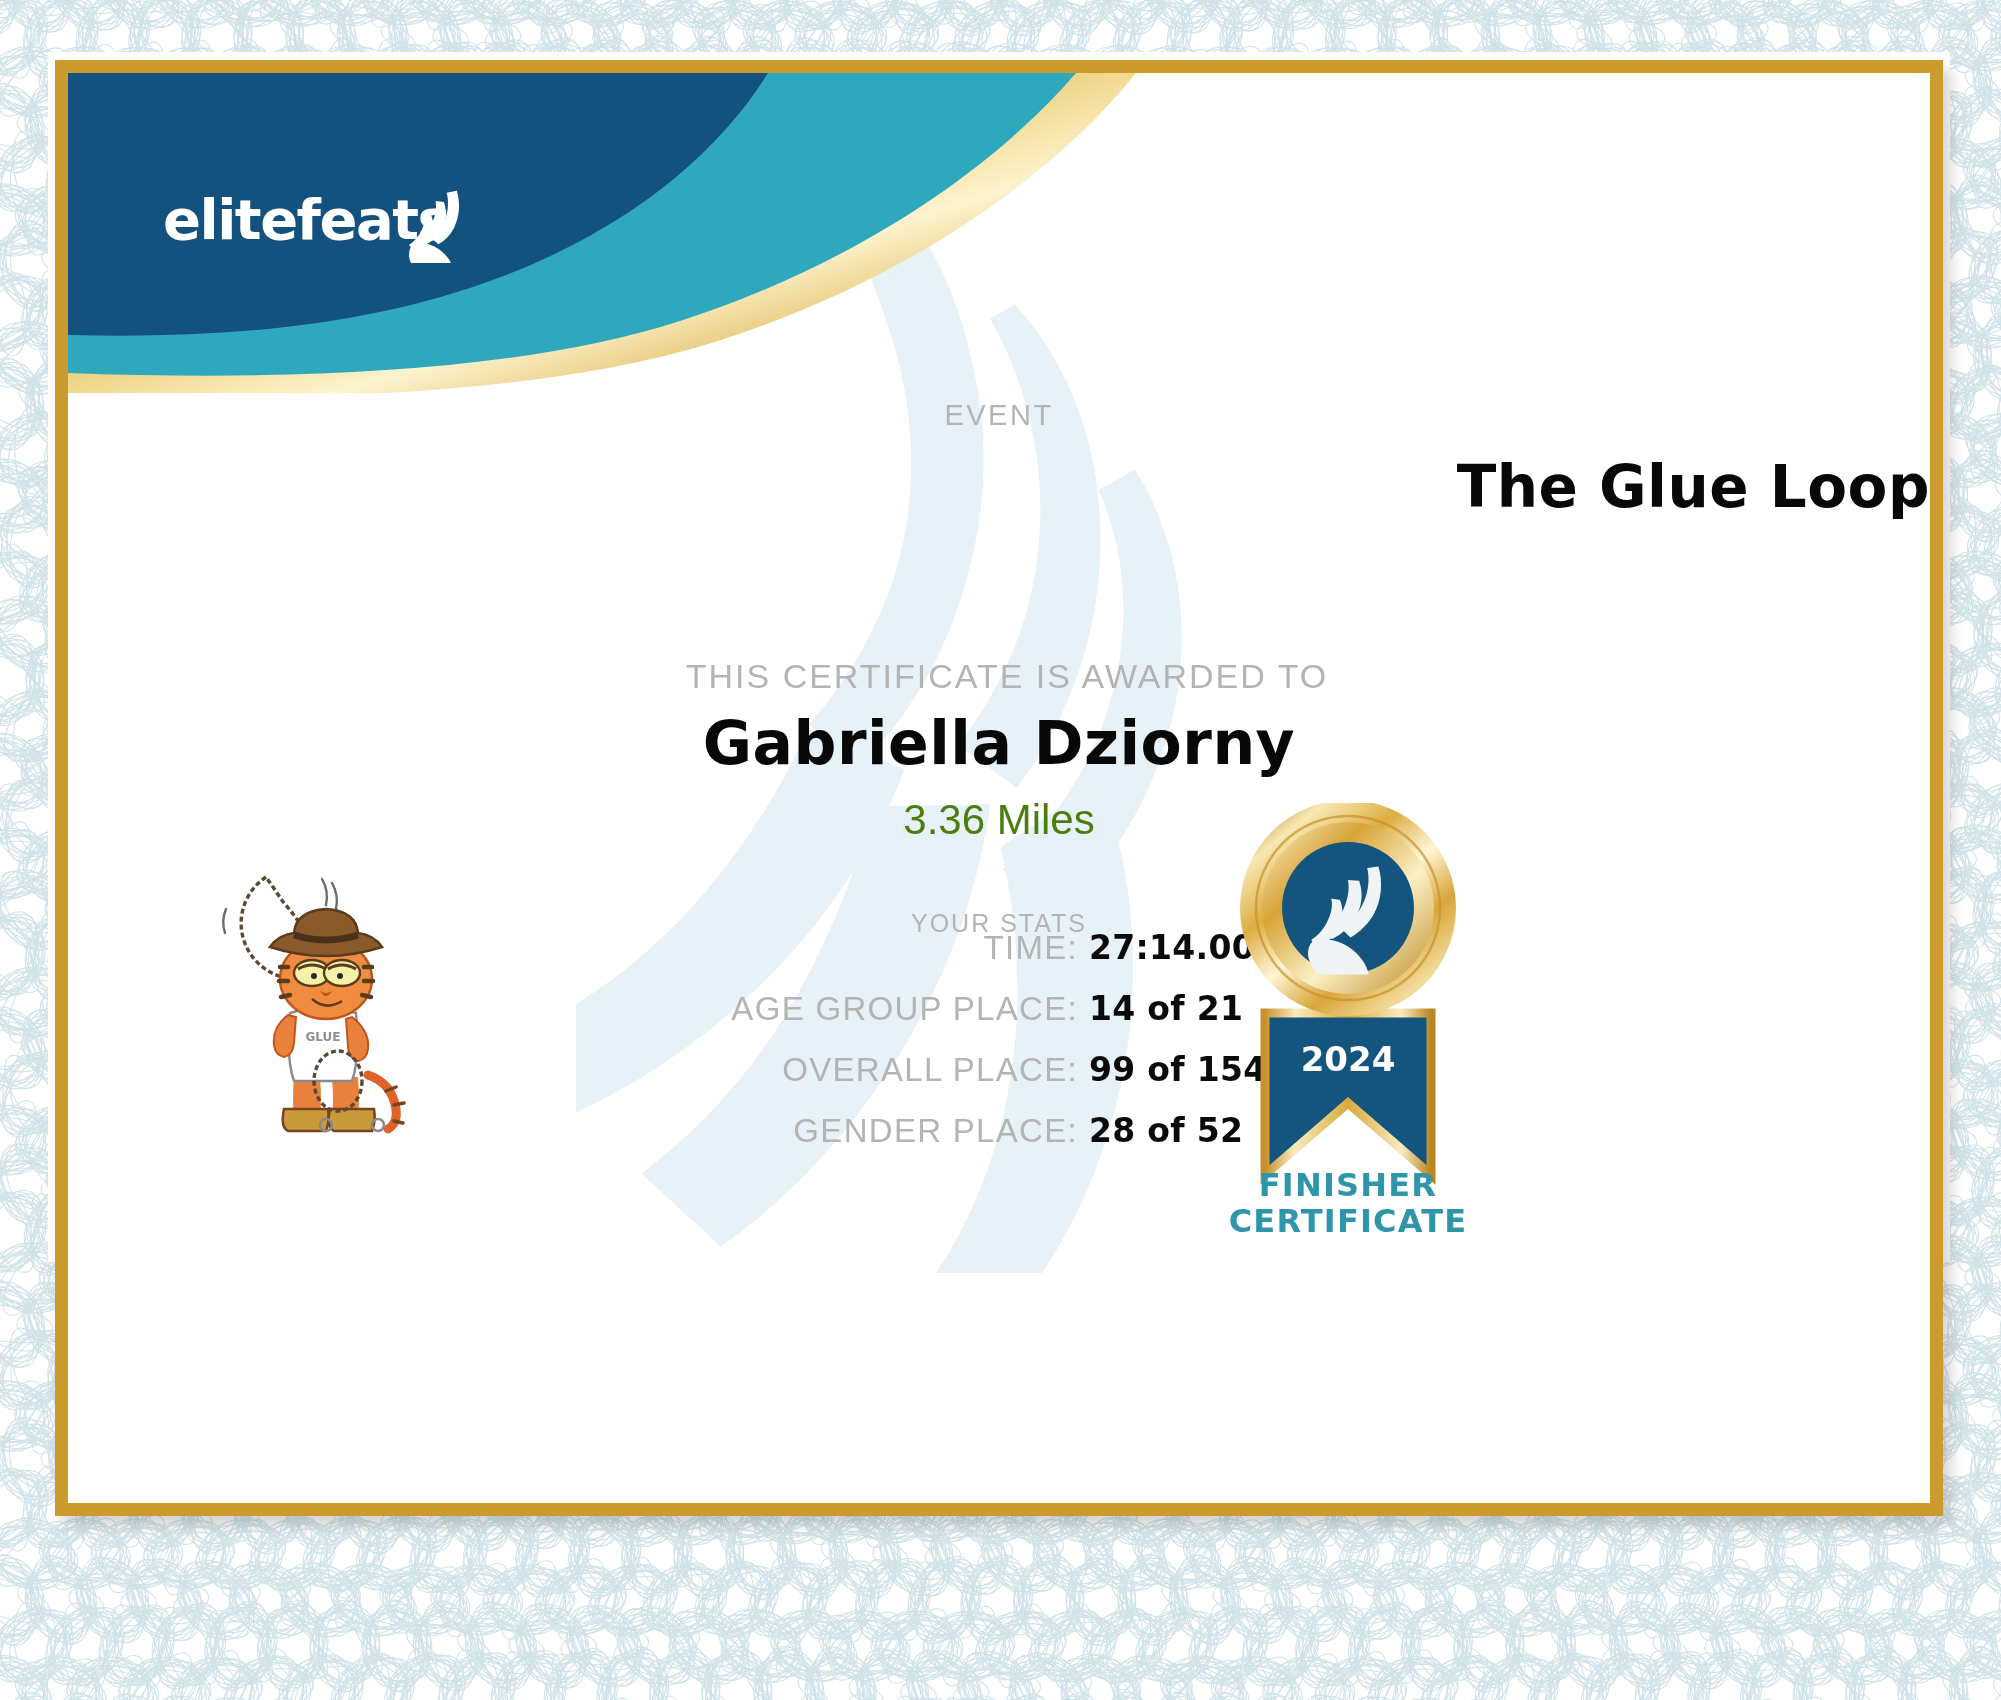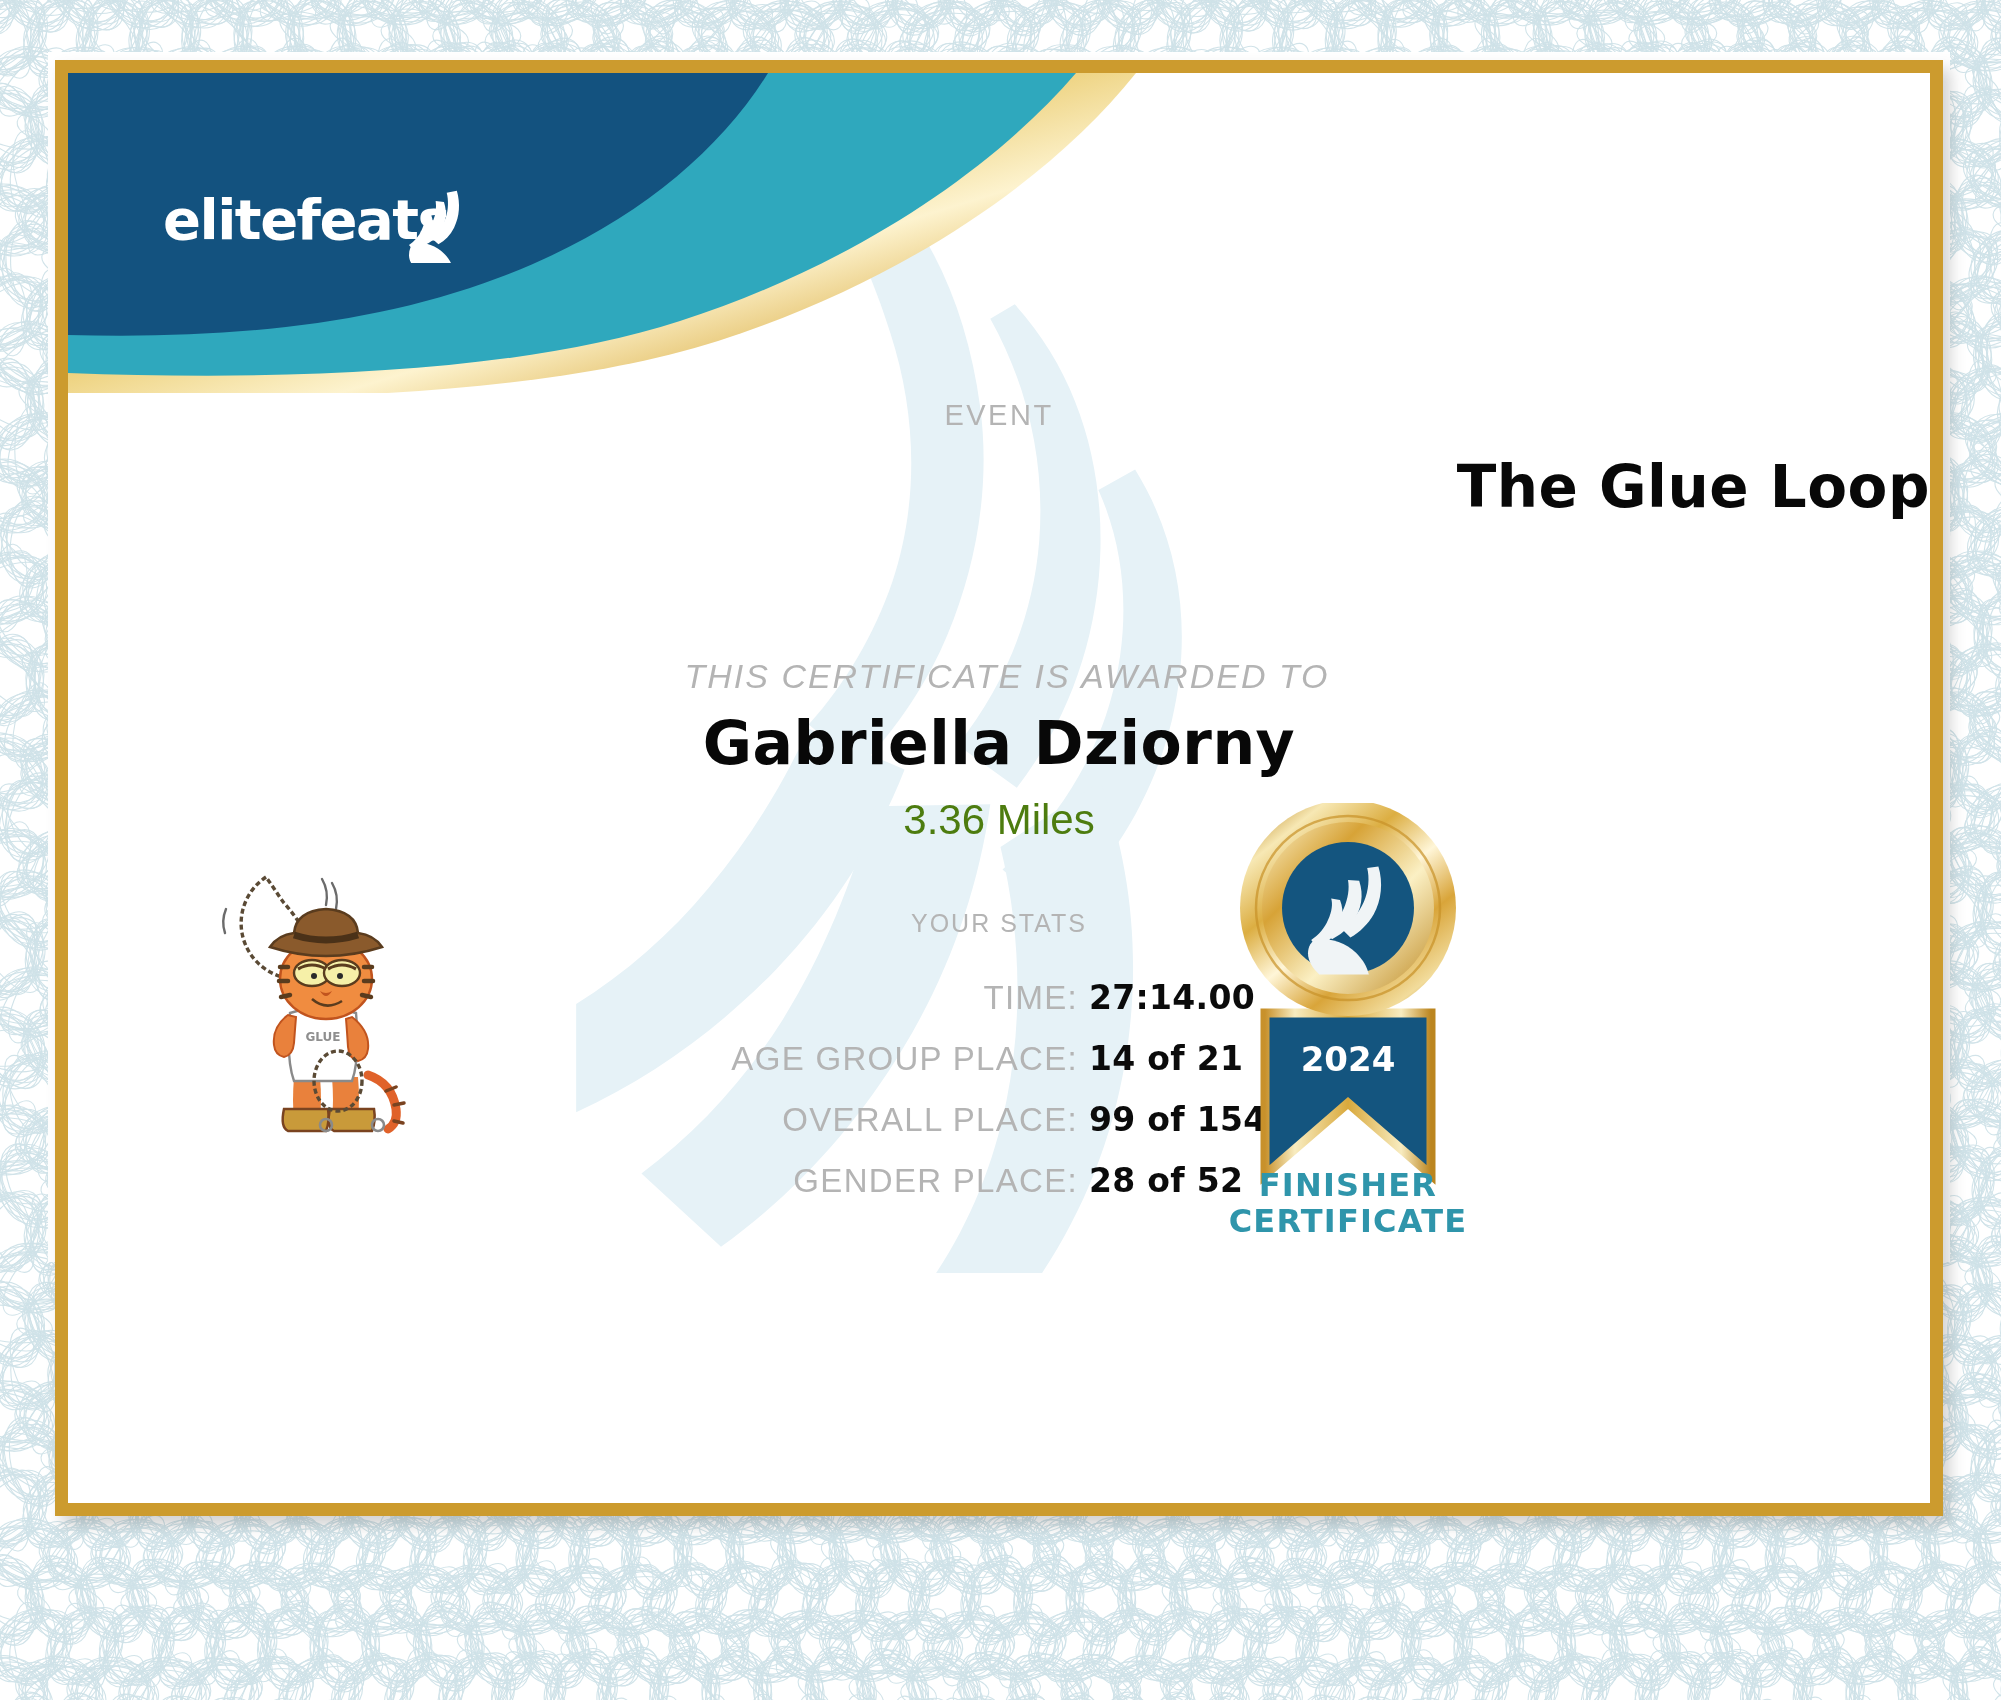--- a/index.html
+++ b/index.html
@@ -42,36 +42,36 @@
     text-align:center;
   }
 
   #event-label{position:absolute;left:0;right:0;top:326px;font-size:29px;letter-spacing:2.5px;}
   #event-title{
     position:absolute;left:0;right:0;top:380px;text-align:right;
     font-size:58px;font-weight:700;color:#080808;letter-spacing:0.5px;
     font-family:"DejaVu Sans", sans-serif;
   }
 
-  #awarded-label{position:absolute;left:16px;right:0;top:584px;font-size:34px;letter-spacing:2px;font-style:italic;}
+  #awarded-label{position:absolute;left:16px;right:0;top:584px;font-size:34px;letter-spacing:2px;}
   #recipient-name{
     position:absolute;left:0;right:0;top:635px;text-align:center;
     font-size:60px;font-weight:700;color:#080808;letter-spacing:0.5px;
     font-family:"DejaVu Sans", sans-serif;
   }
   #distance{
     position:absolute;left:0;right:0;top:723px;text-align:center;
     font-size:42px;font-weight:400;color:#4d7c0f;
     font-family:"Liberation Sans", sans-serif;
   }
 
   #stats-label{position:absolute;left:0;right:0;top:836px;font-size:25px;letter-spacing:2px;}
 
   #stats-table{
-    position:absolute;left:0;top:905px;width:100%;
+    position:absolute;left:0;top:855px;width:100%;
   }
   .stat-row{display:flex;align-items:baseline;margin-bottom:22px;}
   .stat-label{
     width:1010px;text-align:right;
     color:#b4b4b4;font-size:33px;letter-spacing:1.3px;font-weight:400;
     font-family:"Liberation Sans", sans-serif;
   }
   .stat-value{
     padding-left:11px;
     color:#0b0b0b;font-size:33px;font-weight:700;letter-spacing:0.3px;

